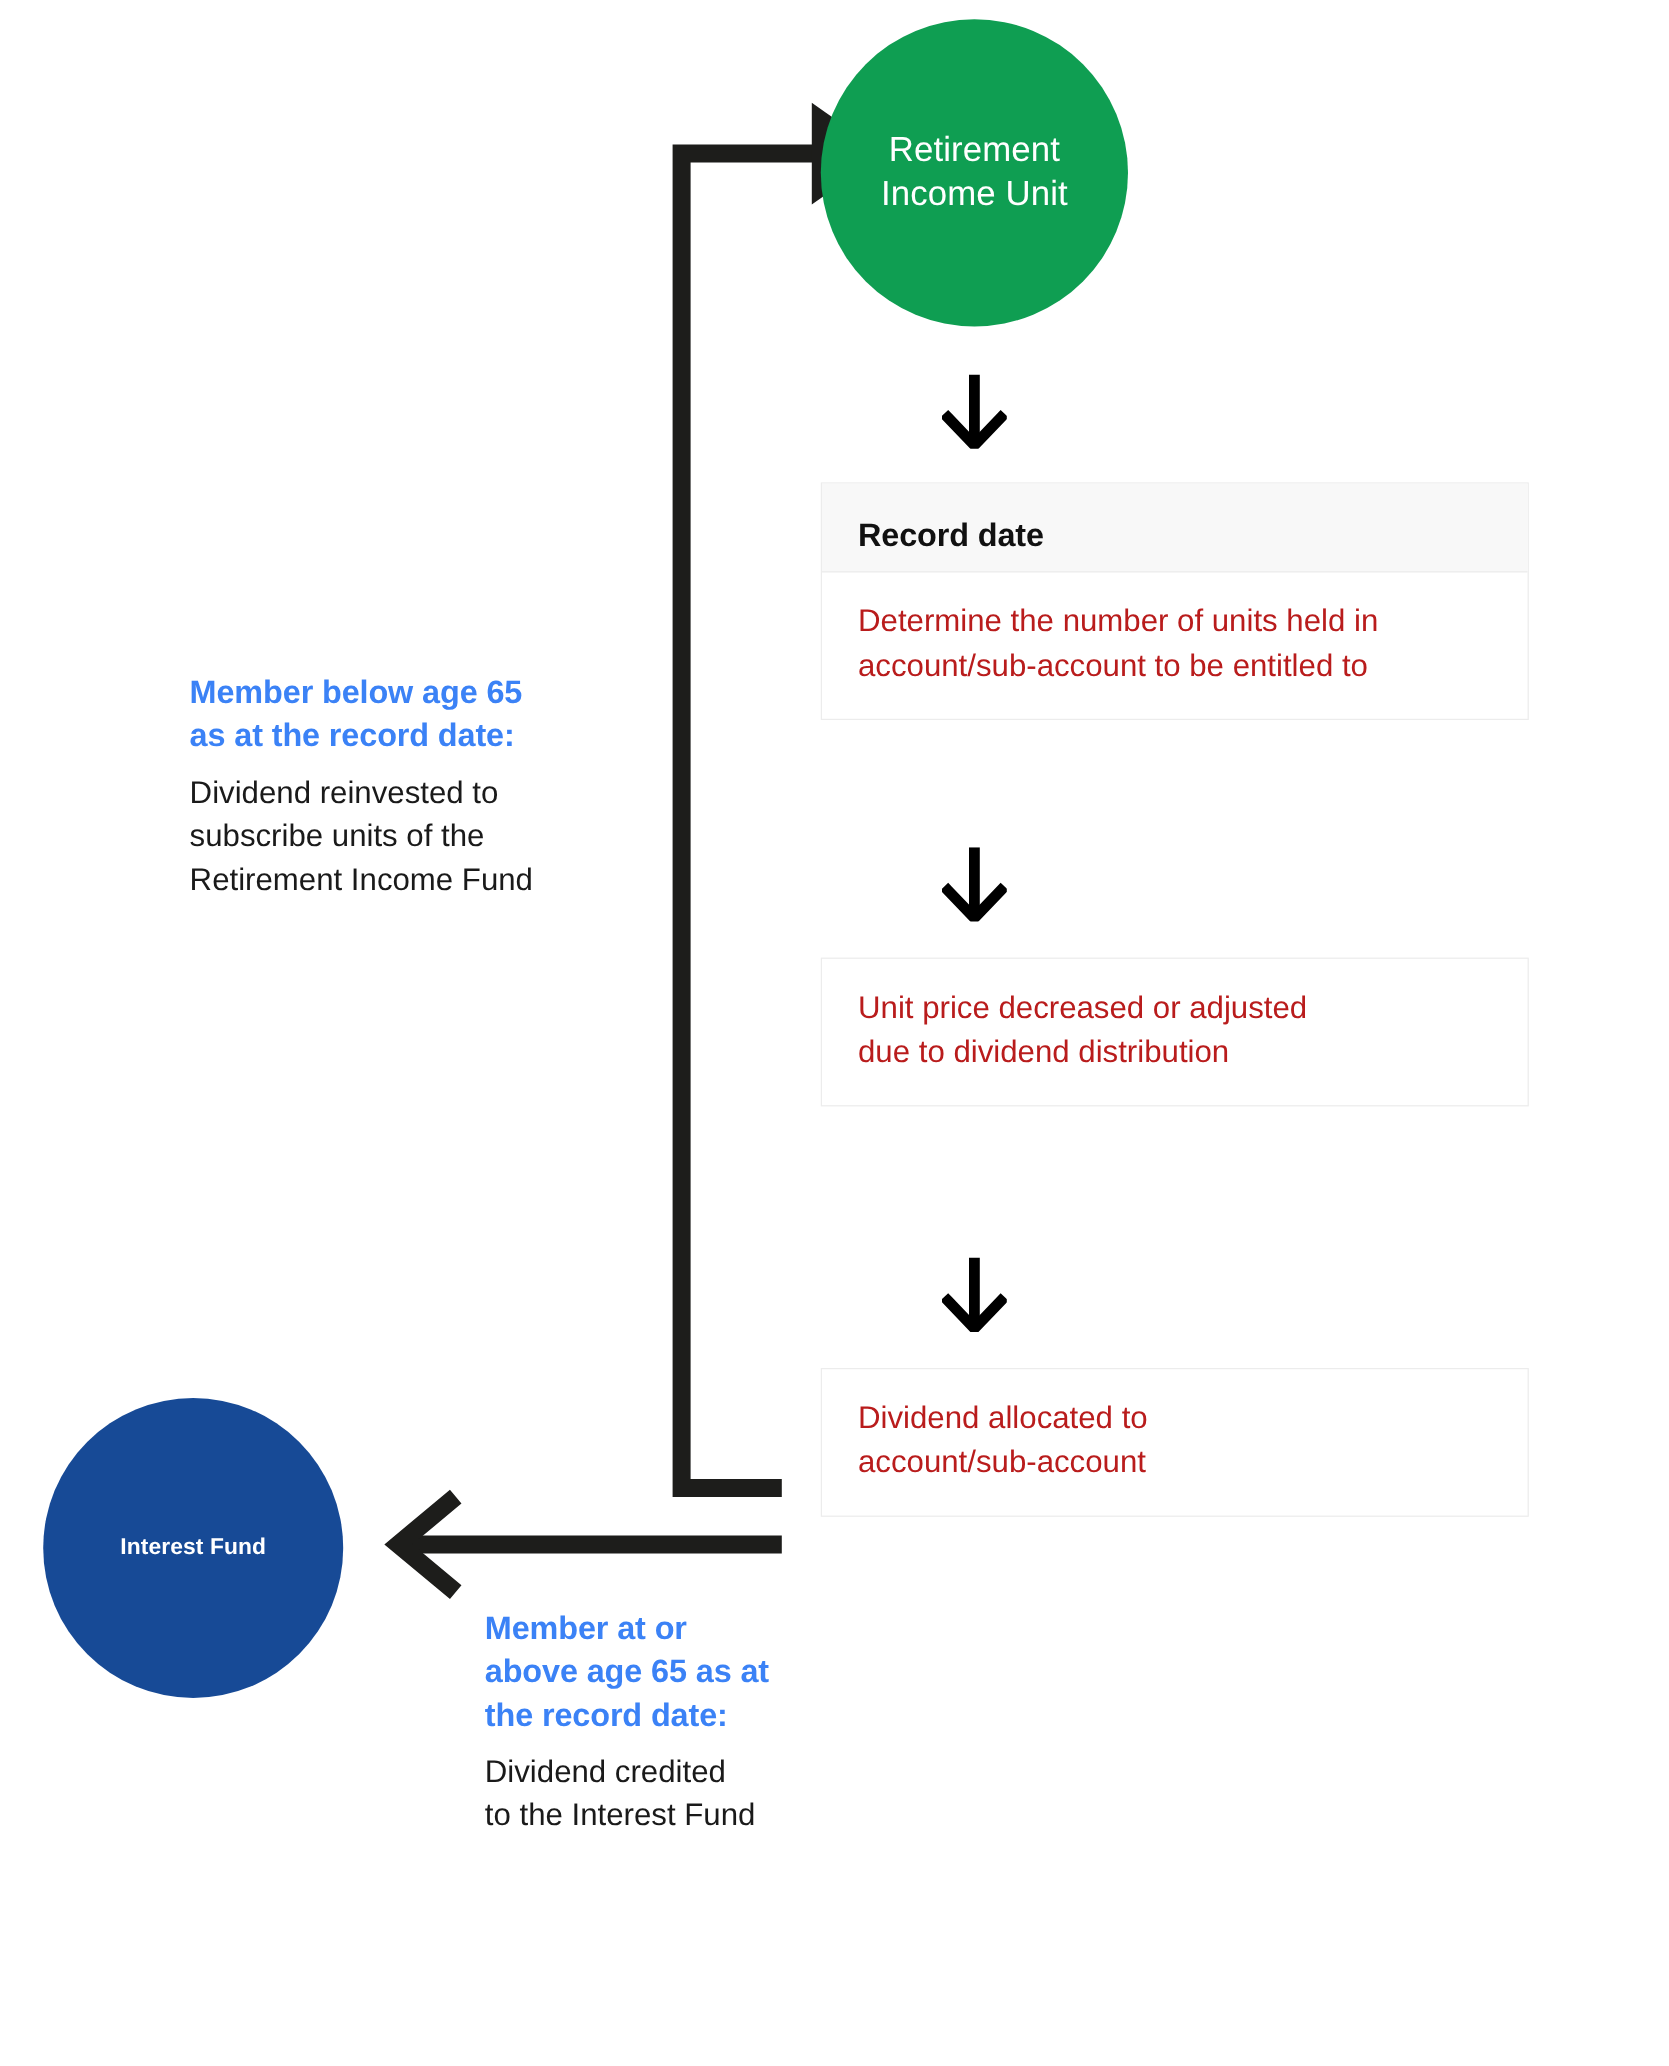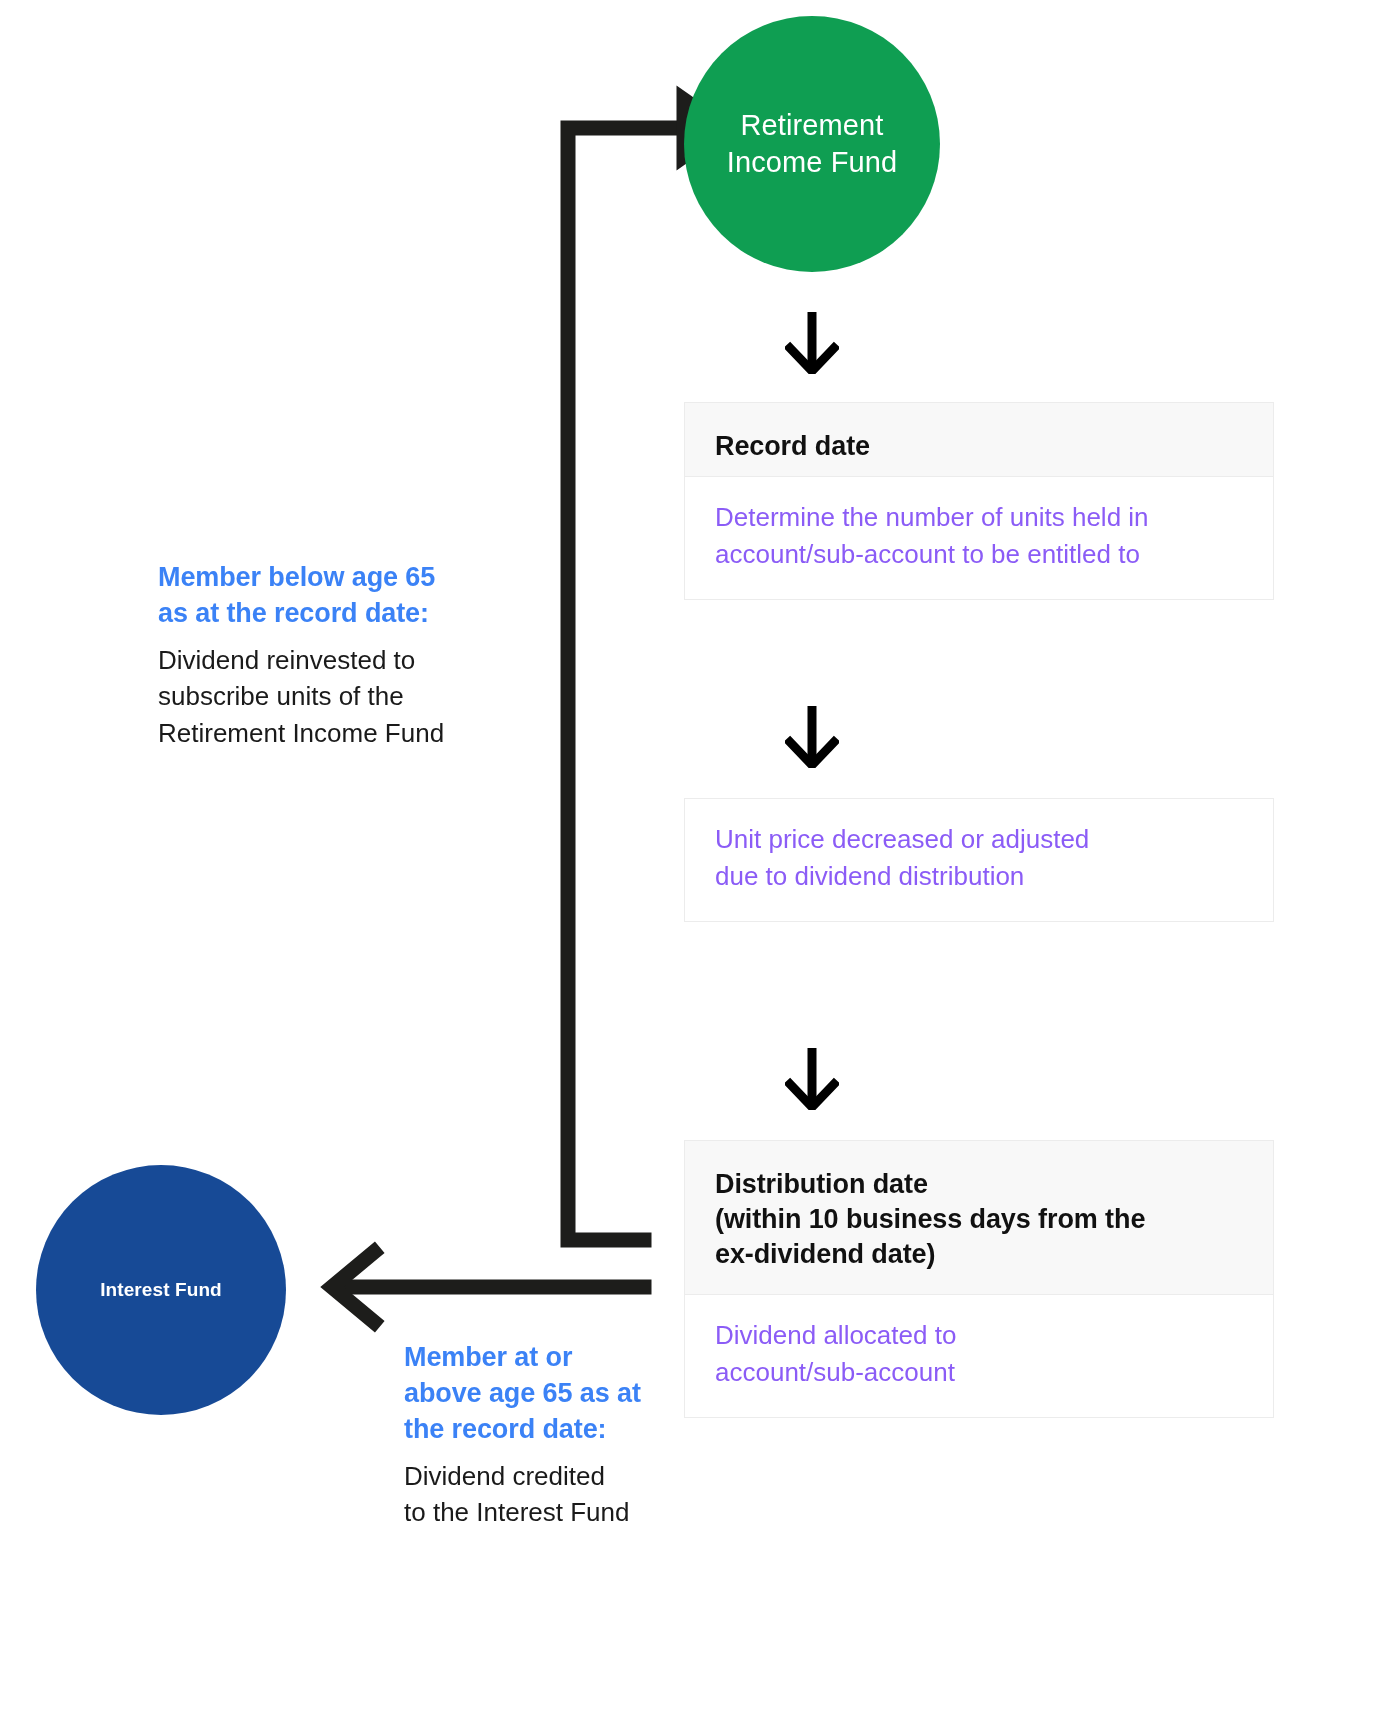--- a/index.html
+++ b/index.html
@@ -73,21 +73,21 @@
     line-height: 1.30;
     font-weight: 700;
     color: #111111;
     letter-spacing: -0.1px;
   }
   .stage-body {
     padding: 22px 30px 26px 30px;
     font-size: 26px;
     line-height: 1.42;
     font-weight: 400;
-    color: #8b5cf6;
+    color: #b91c1c;
     white-space: nowrap;
   }
   #box-record   { top: 402px; }
   #box-exdiv    { top: 798px; }
   #box-dist     { top: 1140px; }
   #box-dist .stage-head { padding-bottom: 22px; }
 
   
   .down-arrow {
     position: absolute;
@@ -149,21 +149,21 @@
   </svg>
 
   <svg id="connector-bottom" viewBox="0 0 1391 1722" xmlns="http://www.w3.org/2000/svg">
     <path d="M 632 1287 L 330 1287" fill="none" stroke="#1d1d1b" stroke-width="15" stroke-linecap="square"></path>
     <polyline points="362,1252 320,1287 362,1322" fill="none" stroke="#1d1d1b" stroke-width="15" stroke-linejoin="miter" stroke-linecap="square"></polyline>
   </svg>
 
   <div id="green-circle" class="circle">
     <div class="circle-label">
       <span>Retirement</span><br>
-      <span>Income Fund</span>
+      <span>Income Unit</span>
     </div>
   </div>
 
   <svg id="arrow-1" class="down-arrow" viewBox="0 0 54 62" xmlns="http://www.w3.org/2000/svg">
     <line x1="27" y1="0" x2="27" y2="55" stroke="#000" stroke-width="9" stroke-linecap="butt"></line>
     <polyline points="5,36 27,59 49,36" fill="none" stroke="#000" stroke-width="9" stroke-linejoin="miter" stroke-linecap="square"></polyline>
   </svg>
 
   <div id="box-record" class="stage-box">
     <div class="stage-head">Record date</div>
@@ -184,23 +184,20 @@
       <div>due to dividend distribution</div>
     </div>
   </div>
 
   <svg id="arrow-3" class="down-arrow" viewBox="0 0 54 62" xmlns="http://www.w3.org/2000/svg">
     <line x1="27" y1="0" x2="27" y2="55" stroke="#000" stroke-width="9" stroke-linecap="butt"></line>
     <polyline points="5,36 27,59 49,36" fill="none" stroke="#000" stroke-width="9" stroke-linejoin="miter" stroke-linecap="square"></polyline>
   </svg>
 
   <div id="box-dist" class="stage-box">
-    <div class="stage-head" style="white-space:pre-line">Distribution date
-(within 10 business days from the
-ex-dividend date)</div>
     <div class="stage-body">
       <div>Dividend allocated to</div>
       <div>account/sub-account</div>
     </div>
   </div>
 
   <div id="side-above" class="side-block">
     <p class="side-title">Member below age 65
 as at the record date:</p>
     <p class="side-text">Dividend reinvested to

